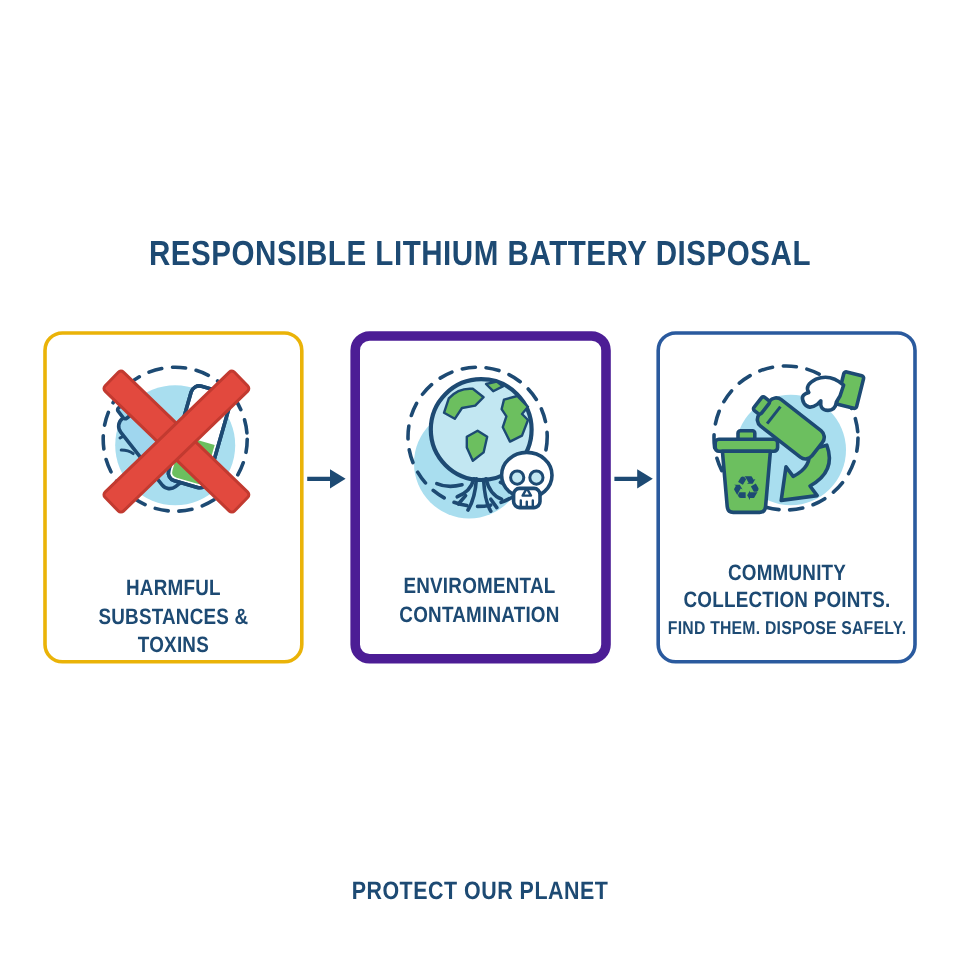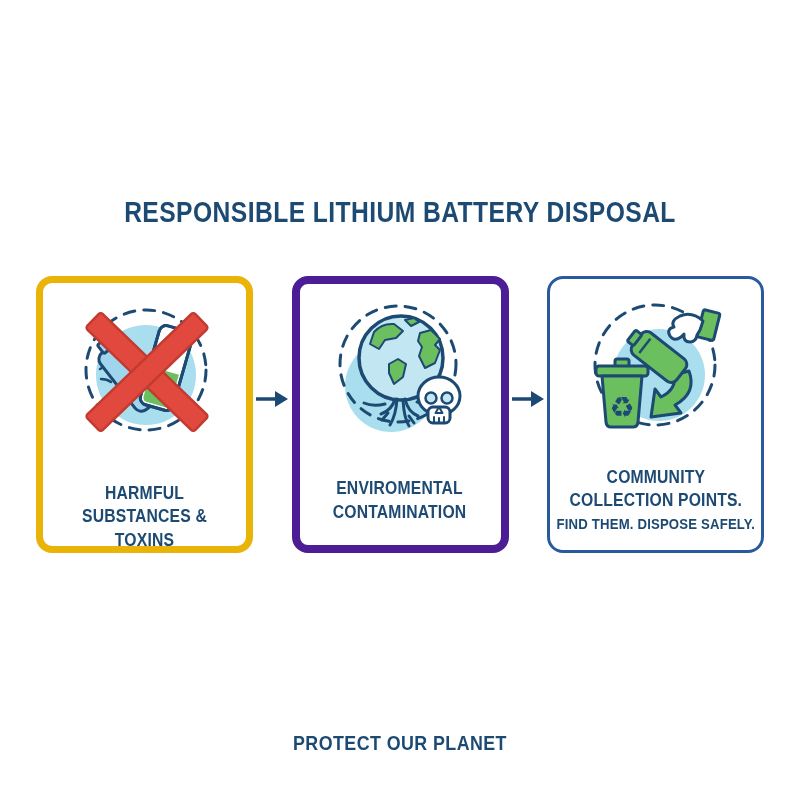--- a/index.html
+++ b/index.html
@@ -38,21 +38,21 @@
     width: 217px;
     height: 277px;
     background: #ffffff;
     border-radius: 16px;
     display: flex;
     flex-direction: column;
     align-items: center;
     padding-top: 14px;
     flex: 0 0 auto;
   }
-  .card--green { border: 7px solid #eab308; gap: 28px; }
+  .card--green { border: 3px solid #eab308; gap: 28px; }
   .card--blue  { border: 8px solid #4c1d95; }
   .card--navy  { border: 3.5px solid #2A5A9E; }
   .arrow-cell {
     flex: 1 1 auto;
     display: flex;
     justify-content: center;
     align-items: flex-start;
     padding-top: 112px;
   }
   .icon-wrap { width: 150px; height: 150px; }

